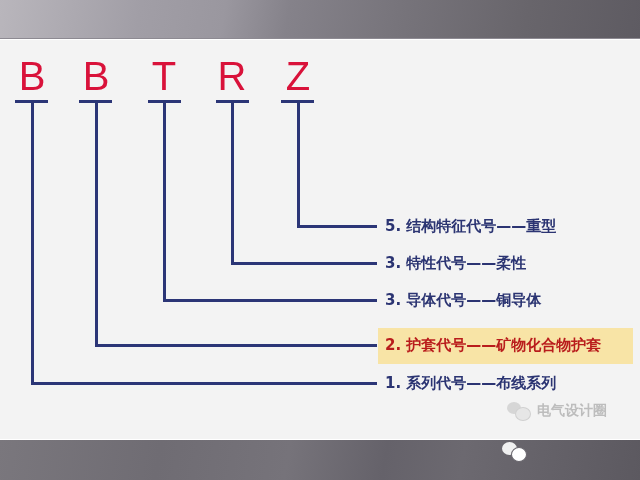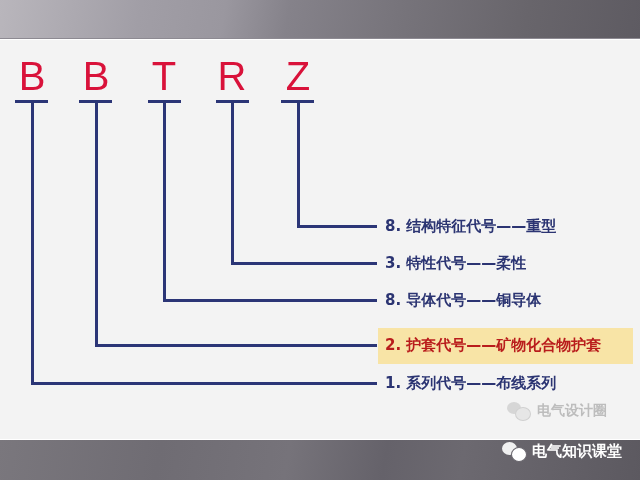--- a/index.html
+++ b/index.html
@@ -85,36 +85,35 @@
   <div class="vline" style="left:231px; top:101px; height:164px;"></div>
   <div class="hline" style="left:231px; top:262px; width:146px;"></div>
 
   <div class="vline" style="left:297px; top:101px; height:127px;"></div>
   <div class="hline" style="left:297px; top:225px; width:80px;"></div>
 </div>
 
 <div class="highlight"></div>
 
 <div>
-  <div class="label" style="top:216px;">8. 结构特征代号——重型</div>
+  <div class="label" style="top:216px;">5. 结构特征代号——重型</div>
   <div class="label" style="top:253px;">3. 特性代号——柔性</div>
-  <div class="label" style="top:290px;">8. 导体代号——铜导体</div>
+  <div class="label" style="top:290px;">3. 导体代号——铜导体</div>
   <div class="label hl" style="top:335px;">2. 护套代号——矿物化合物护套</div>
   <div class="label" style="top:373px;text-align:center;">1. 系列代号——布线系列</div>
 </div>
 
 <div class="wm wm-faint">
   <span class="wechat">
       <span class="b1"></span>
       <span class="b2"></span>
     </span>
   <span>电气设计圈</span>
 </div>
 
 <div class="band-bottom"></div>
 
 <div class="wm wm-white">
   <span class="wechat">
       <span class="b1"></span>
       <span class="b2"></span>
     </span>
-  <span>电气知识课堂</span>
 </div>
 
 </body></html>

